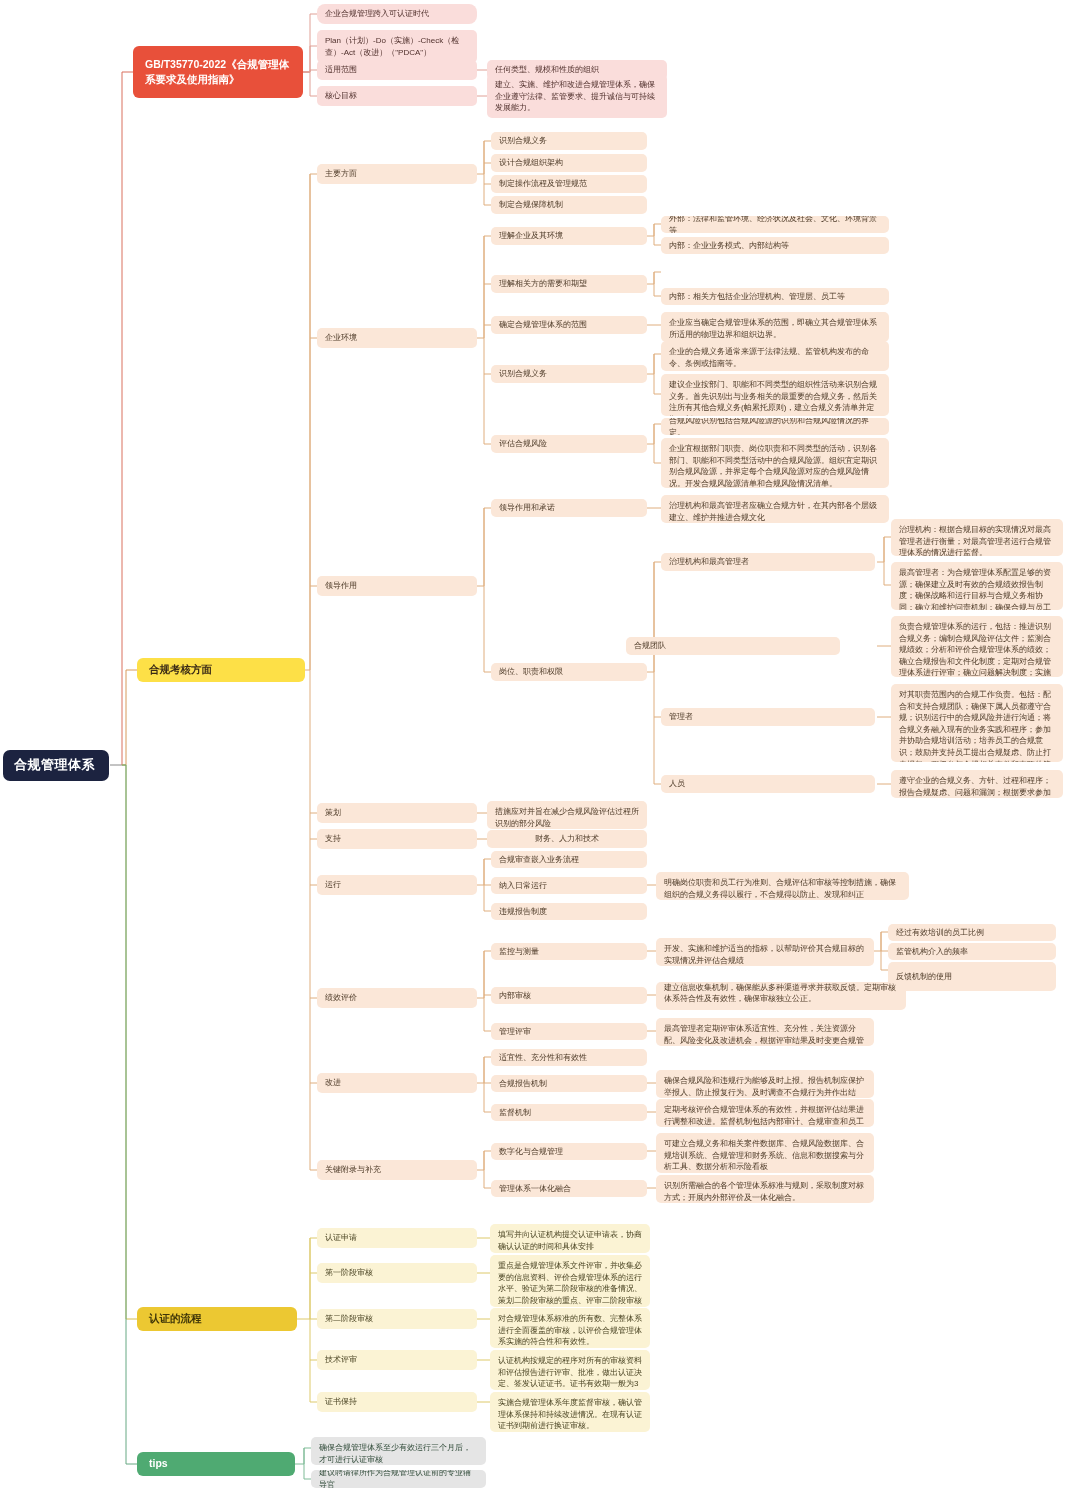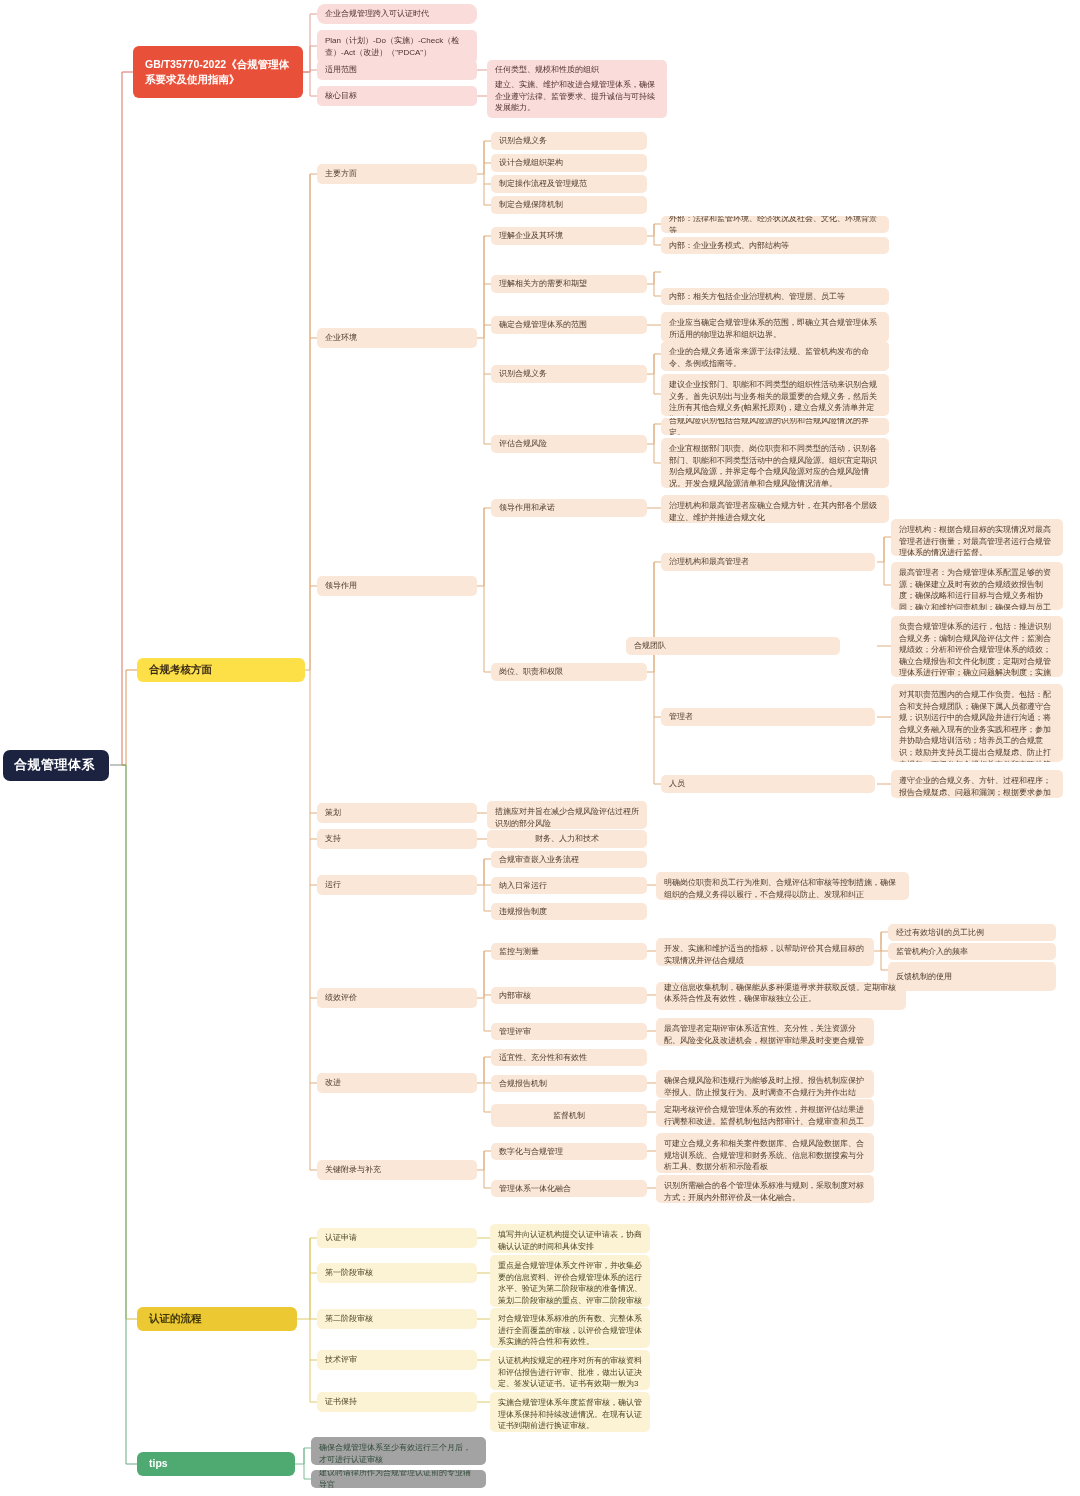--- a/index.html
+++ b/index.html
@@ -52,21 +52,21 @@
   .n-l1.red   { background:#e8503a; color:#ffffff; }
   .n-l1.orange{ background:#fde047; color:#3a2a16; }
   .n-l1.yellow{ background:#ecc832; color:#3e3508; }
   .n-l1.green { background:#4faa72; color:#ffffff; }
 
   
   .box { font-size: 8px; color: #4a3a30; }
   .box.red    { background:#fadddb; color:#50302c; }
   .box.orange { background:#fbe7d8; color:#4d3a27; }
   .box.yellow { background:#fbf3d4; color:#4a4423; }
-  .box.green  { background:#a3a3a3; color:#2f4a38; }
+  .box.green  { background:#e5e5e5; color:#2f4a38; }
   .top { align-items: flex-start; }
 </style>
 </head>
 <body>
 
 <div id="canvas">
 
   <svg class="links" viewBox="0 0 1080 1496">
     <g fill="none" stroke-width="1">
 
@@ -412,21 +412,21 @@
   </div>
   <div class="node box orange" style="left:491px; top:1049px; width:156px; height:17px;">
     <span>适宜性、充分性和有效性</span>
   </div>
   <div class="node box orange" style="left:491px; top:1075px; width:156px; height:17px;">
     <span>合规报告机制</span>
   </div>
   <div class="node box orange top" style="left:656px; top:1070px; width:218px; height:28px;">
     <span>确保合规风险和违规行为能够及时上报。报告机制应保护举报人、防止报复行为、及时调查不合规行为并作出结论。</span>
   </div>
-  <div class="node box orange" style="left:491px; top:1104px; width:156px; height:23px;justify-content:center;">
+  <div class="node box orange" style="left:491px; top:1104px; width:156px; height:17px;">
     <span>监督机制</span>
   </div>
   <div class="node box orange top" style="left:656px; top:1099px; width:218px; height:28px;">
     <span>定期考核评价合规管理体系的有效性，并根据评估结果进行调整和改进。监督机制包括内部审计、合规审查和员工反馈</span>
   </div>
 
   <div class="node box orange" style="left:317px; top:1160px; width:160px; height:20px;">
     <span>关键附录与补充</span>
   </div>
   <div class="node box orange" style="left:491px; top:1143px; width:156px; height:17px;">

